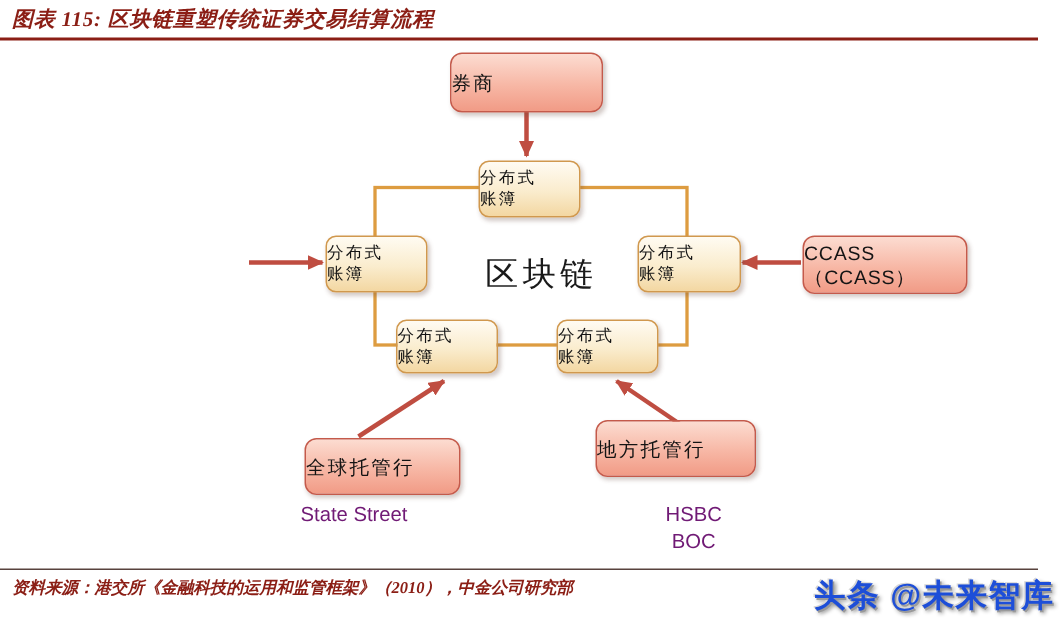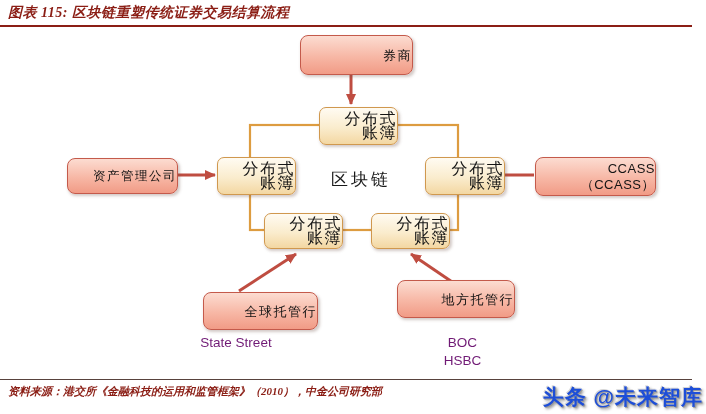--- a/index.html
+++ b/index.html
@@ -25,47 +25,46 @@
     font-size:21px;font-weight:bold;color:#1d4ed8;letter-spacing:1px;white-space:nowrap;
     text-shadow:1px 1px 0 #9a9a9a,-1px -1px 0 #d6d6d6,2px 2px 3px #808080;
     margin-left:28px;
   }
   
   .connectors{position:absolute;left:0;top:0;}
   .loop{fill:none;stroke:#dd9c40;stroke-width:2.2px;}
   .arrow{stroke:#bf4d41;stroke-width:3px;fill:none;}
   
   .node{
-    position:absolute;display:flex;flex-direction:column;align-items:flex-end;justify-content:center;
+    position:absolute;display:flex;flex-direction:column;align-items:flex-start;justify-content:center;
     text-align:center;border-radius:8px;font-size:13px;line-height:15px;color:#141414;
     box-shadow:1.5px 2px 3px rgba(110,80,70,.30);
-    padding-left:11px;
   }
   .salmon{
     background:linear-gradient(180deg,#fcdcd1 0%,#f7b7a5 55%,#f19b86 100%);
     border:1.6px solid #c45a4b;
   }
   .cream{
     background:linear-gradient(180deg,#fffbf2 0%,#faeccd 55%,#f3d7a2 100%);
-    border:1.5px solid #d0984e;border-radius:7px;font-size:16px;line-height:14px;
+    border:1.5px solid #d0984e;border-radius:7px;font-size:11px;line-height:14px;
   }
   .node .cn{letter-spacing:1.5px;}
   .broker{left:300px;top:35px;width:100px;height:38px;}
   .ledger-top{left:319px;top:107px;width:66px;height:36px;}
   .ledger-left{left:217px;top:157px;width:66px;height:36px;}
   .ledger-right{left:425px;top:157px;width:67px;height:36px;}
   .ledger-bl{left:264px;top:213px;width:66px;height:34px;}
   .ledger-br{left:371px;top:213px;width:66px;height:34px;}
   .asset{left:67px;top:158px;width:98px;height:34px;font-size:12.5px;}
   .hkex{left:535px;top:157px;width:108px;height:37px;line-height:16px;letter-spacing:.5px;}
   .global{left:185px;top:292px;width:102px;height:36px;margin-left:18px;}
   .local{left:397px;top:280px;width:105px;height:36px;}
   .center-label{
     position:absolute;left:306px;top:168px;width:110px;text-align:center;
-    font-size:17px;letter-spacing:3px;color:#1a1a1a;
+    font-size:22px;letter-spacing:3px;color:#1a1a1a;
   }
   .caption{
     position:absolute;text-align:center;font-size:13.5px;line-height:18px;color:#701a75;
   }
   .caption-global{left:183px;top:334px;width:106px;}
   .caption-local{left:410px;top:334px;width:105px;}
 </style>
 </head>
 <body>
 
@@ -108,41 +107,38 @@
     <span class="cn">分布式</span>
     <span class="cn">账簿</span>
   </div>
   <div class="node cream ledger-br">
     <span class="cn">分布式</span>
     <span class="cn">账簿</span>
   </div>
 
   <div class="center-label">区块链</div>
 
-  <div class="node salmon asset">
-    <span class="cn">资产管理公司</span>
-  </div>
 
   <div class="node salmon hkex">
     <span>CCASS</span>
     <span>（CCASS）</span>
   </div>
 
   <div class="node salmon global">
     <span class="cn">全球托管行</span>
   </div>
   <div class="node salmon local">
     <span class="cn">地方托管行</span>
   </div>
 
   <div class="caption caption-global">
     <div>State Street</div>
   </div>
   <div class="caption caption-local">
+    <div>HSBC</div>
     <div>BOC</div>
-    <div>HSBC</div>
   </div>
 
   <div class="footer-rule"></div>
   <div class="source-note">资料来源：港交所《金融科技的运用和监管框架》（2010），中金公司研究部</div>
   <div class="watermark">头条 @未来智库</div>
 
 </div>
 
 </body></html>

